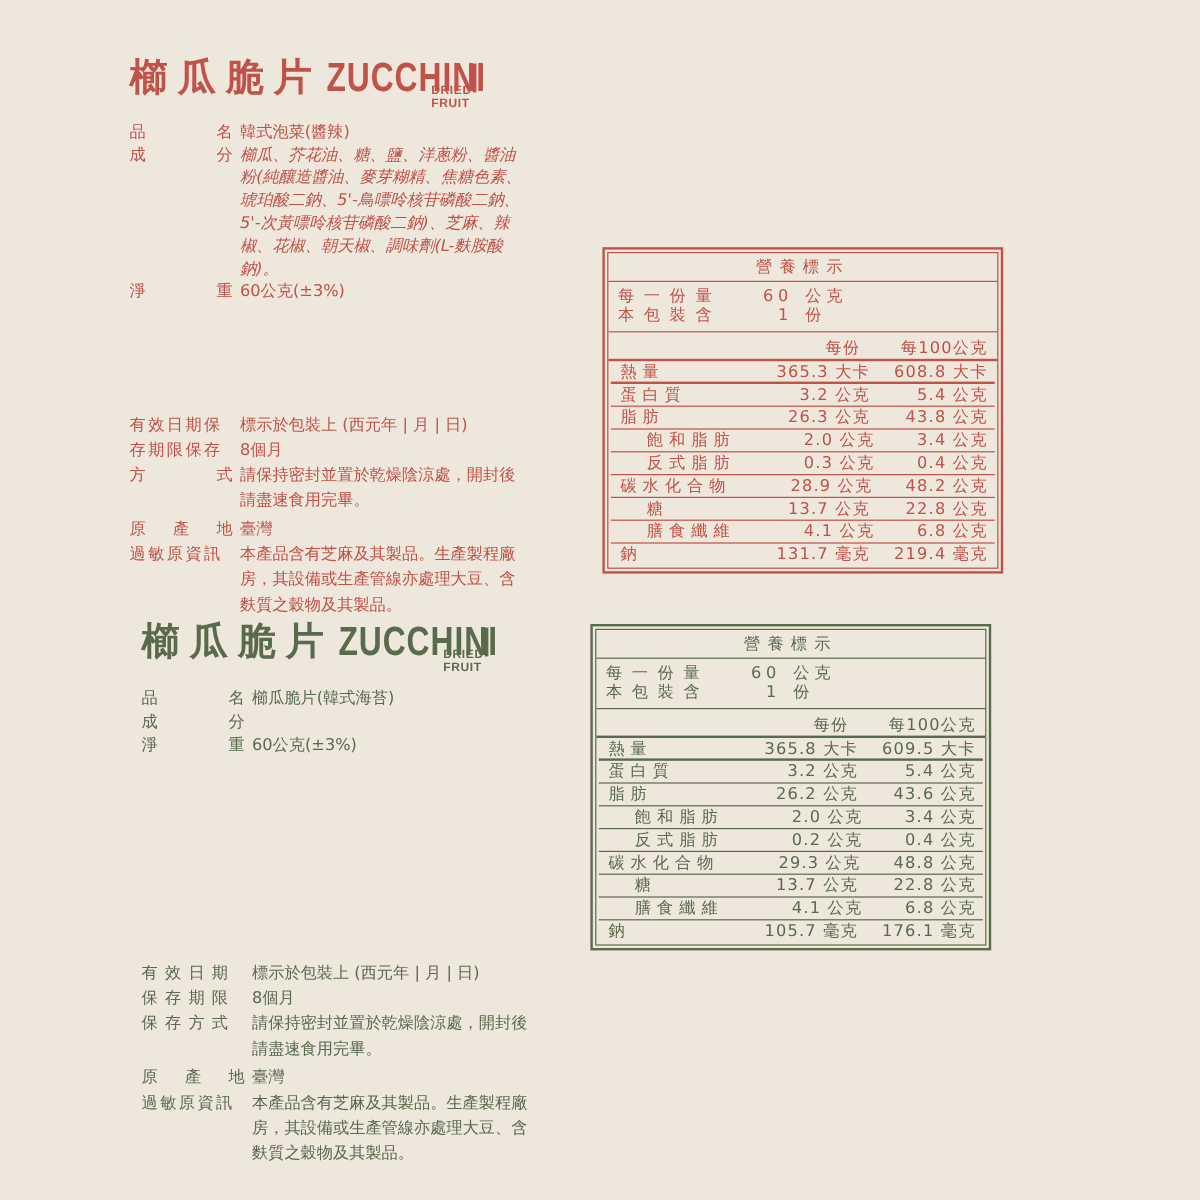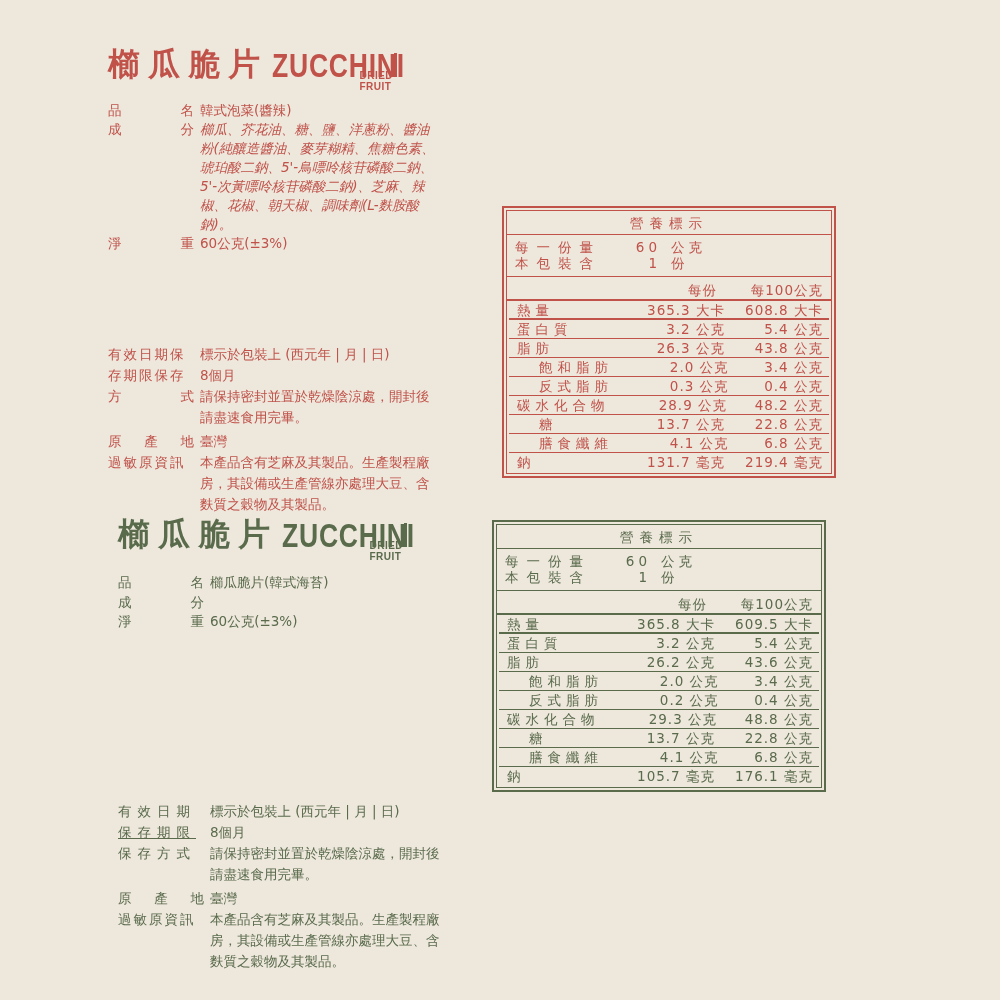--- a/index.html
+++ b/index.html
@@ -221,21 +221,21 @@
       <div class="val">60公克(±3%)</div>
     </div>
   </div>
 
   <div class="info" style="left:118px; top:801px; line-height:21px;">
     <div class="row">
       <div class="lbl2" style="letter-spacing:6px;">有效日期</div>
       <div class="val">標示於包裝上 (西元年 | 月 | 日)</div>
     </div>
     <div class="row">
-      <div class="lbl2" style="letter-spacing:6px;text-decoration:underline;">保存期限</div>
+      <div class="lbl2" style="letter-spacing:6px;">保存期限</div>
       <div class="val">8個月</div>
     </div>
     <div class="row">
       <div class="lbl2" style="letter-spacing:6px;">保存方式</div>
       <div class="val" style="width:240px;">請保持密封並置於乾燥陰涼處，開封後請盡速食用完畢。</div>
     </div>
     <div class="row" style="margin-top:3px;">
       <div class="lbl">
           <span>原</span>
           <span>產</span>

